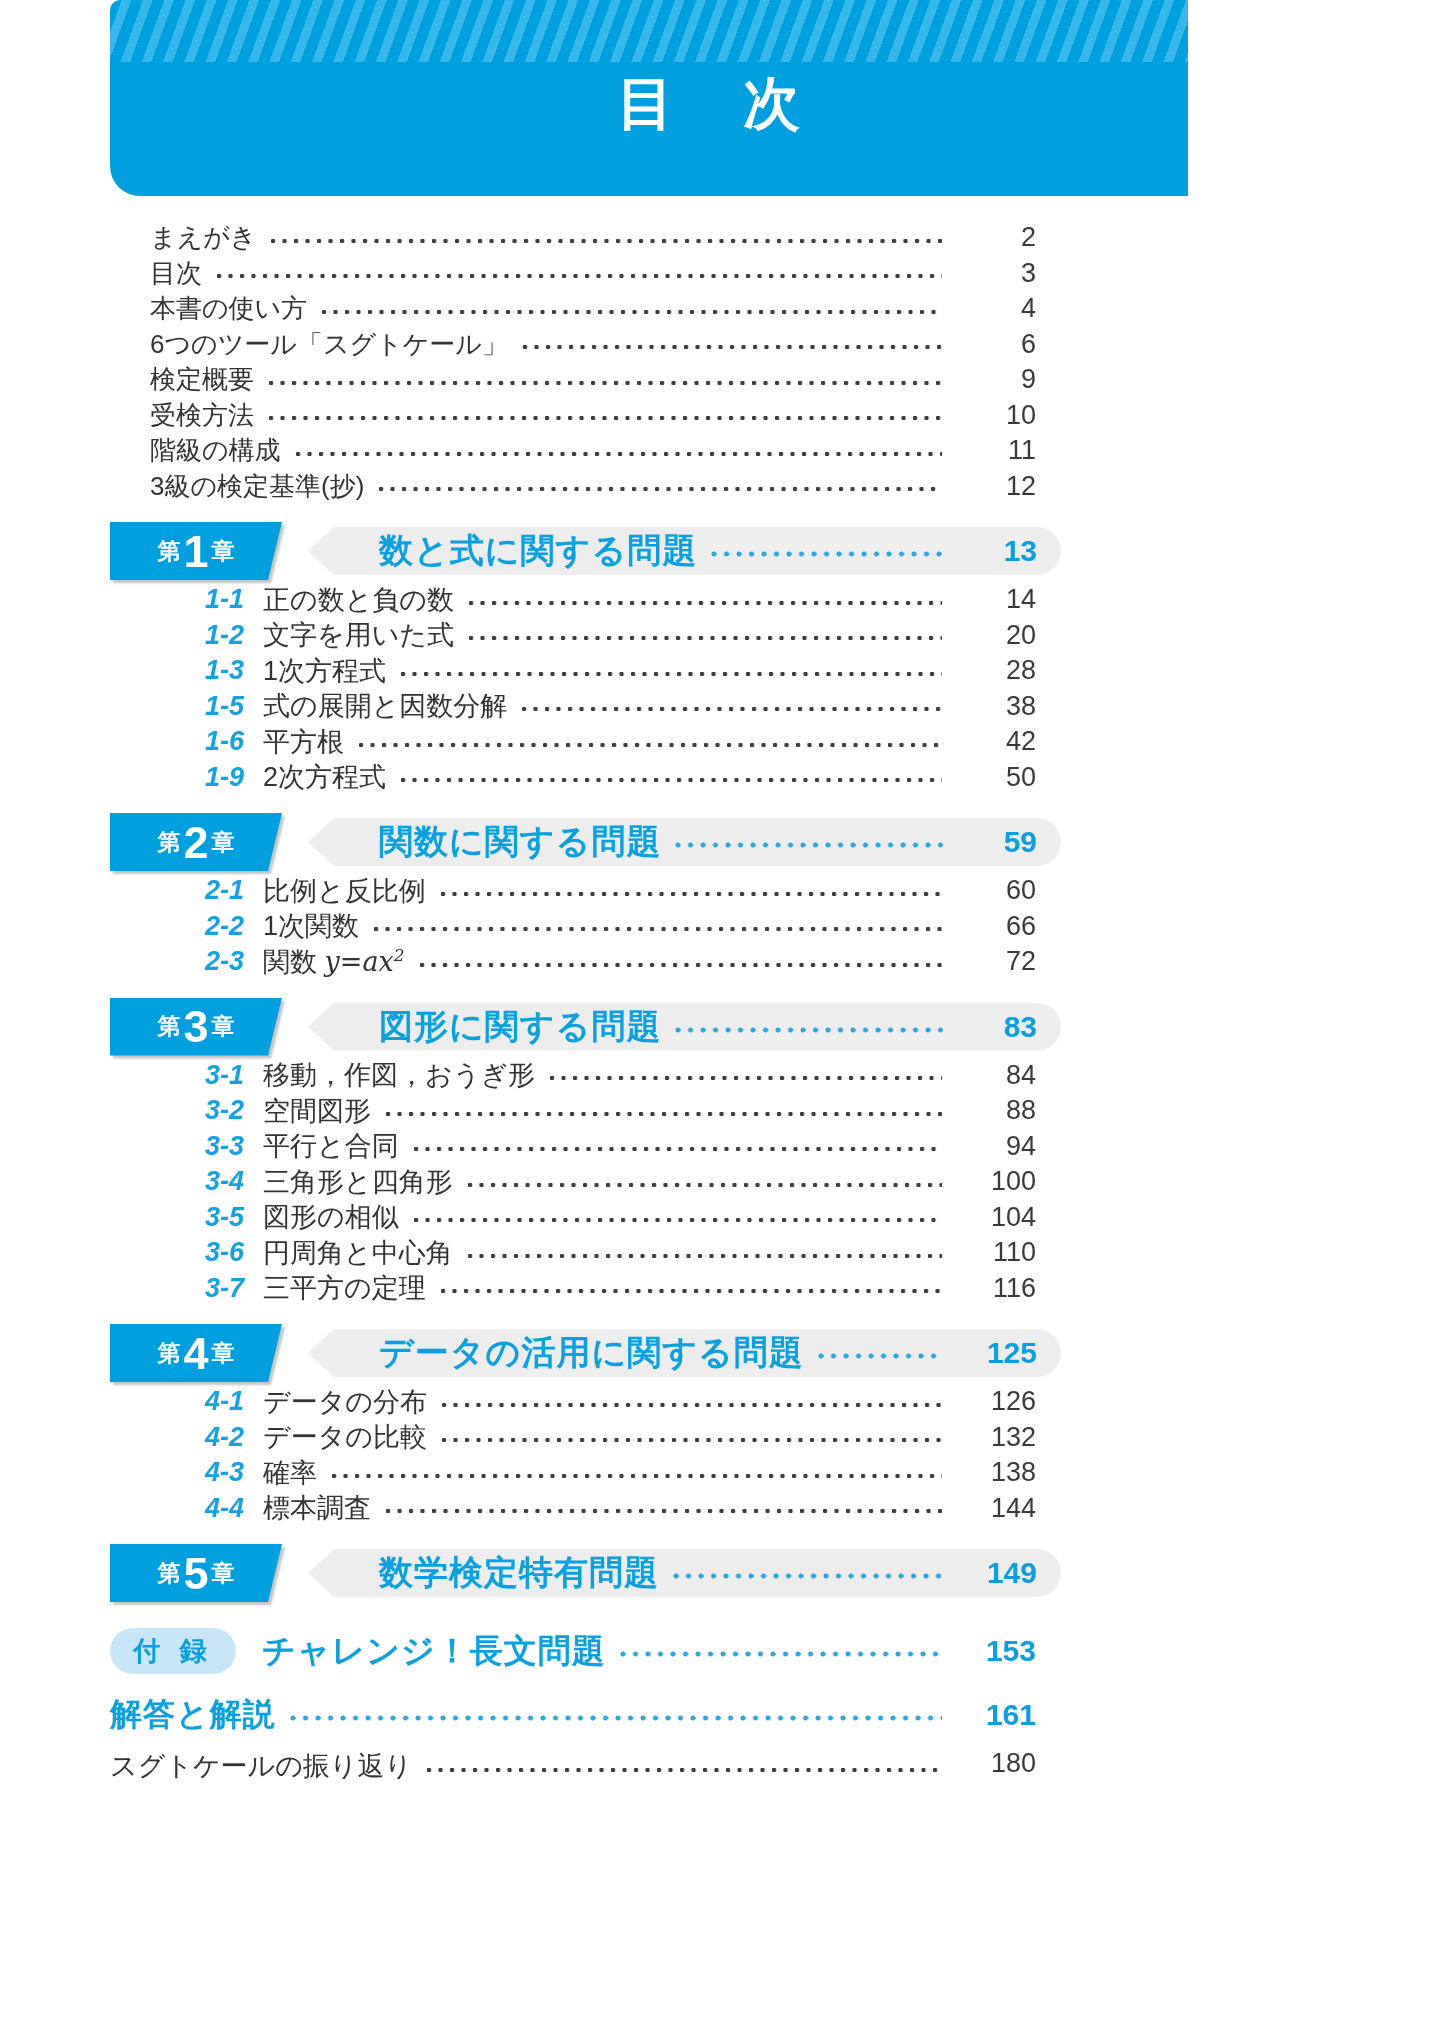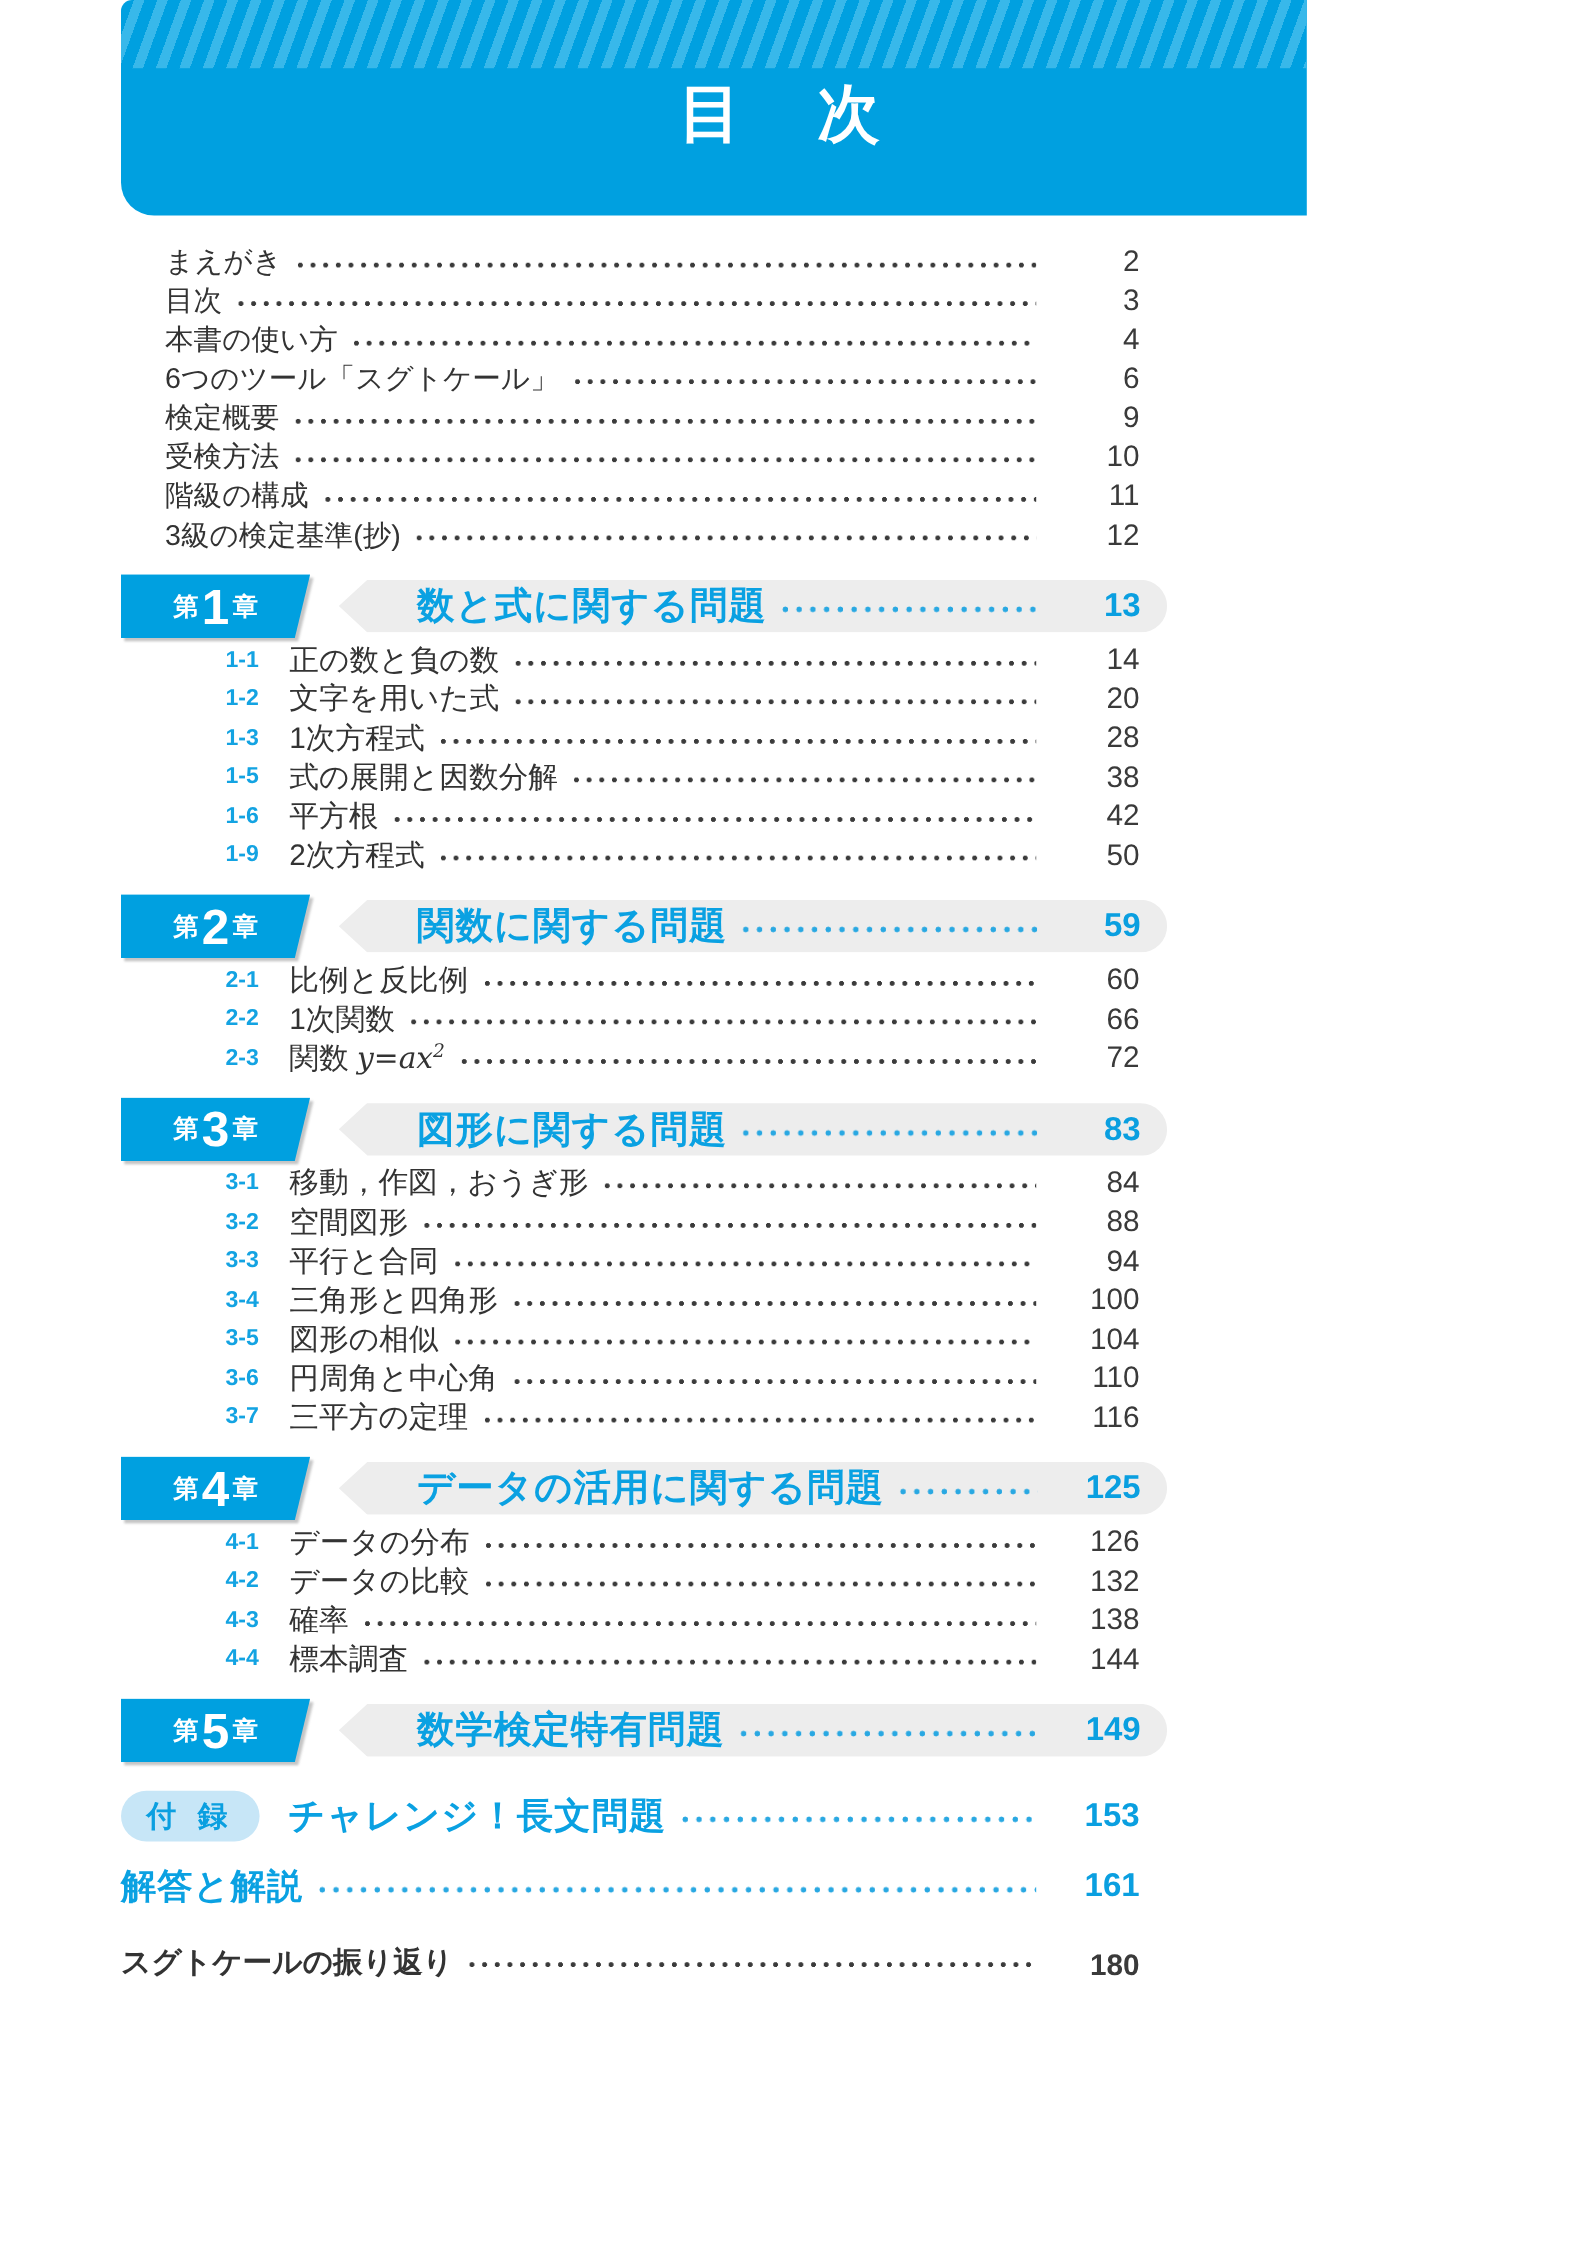--- a/index.html
+++ b/index.html
@@ -52,35 +52,35 @@
     position:absolute;left:190px;right:0;top:5px;height:48px;background:#ededed;
     border-radius:0 24px 24px 0;display:flex;align-items:center;
     clip-path:polygon(34px 0,8px 50%,34px 100%,100% 100%,100% 0);
     padding-left:0;
   }
   .chap-title{font-size:34px;font-weight:bold;color:#0aa1e2;margin-left:79px;white-space:nowrap;letter-spacing:1px;}
   .chap-bar .pagenum{padding-right:24px;}
   
   .items{margin:2px 0 0 95px;}
   .item-row{display:flex;align-items:center;height:35.5px;}
-  .inum{width:58px;flex:none;font-size:21px;font-weight:bold;color:#13a3e2;}
+  .inum{width:58px;flex:none;font-size:27px;font-weight:bold;color:#13a3e2;font-style:italic;}
   .ilabel{font-size:27px;color:#333;white-space:nowrap;}
   .math{font-family:"DejaVu Serif","Liberation Serif",serif;font-style:italic;}
   .math sup{font-size:17px;}
   
   .appendix-row{display:flex;align-items:center;height:46px;margin-top:26px;}
   .appendix-badge{
     flex:none;width:126px;height:46px;border-radius:24px;background:#c7e6f7;
     display:flex;align-items:center;justify-content:center;
     color:#0a9fe0;font-size:27px;font-weight:bold;letter-spacing:6px;
   }
   .appendix-title{font-size:33px;font-weight:bold;color:#0aa1e2;margin-left:26px;white-space:nowrap;letter-spacing:1px;font-family:Liberation Mono, monospace;}
   .answers-row{display:flex;align-items:center;height:42px;margin-top:20px;}
   .answers-title{font-size:32px;font-weight:bold;color:#0aa1e2;white-space:nowrap;letter-spacing:1px;}
-  .review-row{display:flex;align-items:flex-end;height:38px;margin-top:28px;font-weight:bold;}
+  .review-row{display:flex;align-items:flex-start;height:38px;margin-top:12px;}
   .review-label{font-size:27px;color:#333;white-space:nowrap;}
   
   .footer-bar{position:absolute;left:1295px;top:1945px;bottom:0;width:5px;background:#55c1e8;}
   .footer-num{
     position:absolute;left:1310px;top:1948px;width:40px;
     font-family:"DejaVu Serif","Liberation Serif",serif;font-size:31px;color:#222;
   }
 </style>
 </head>
 <body>

